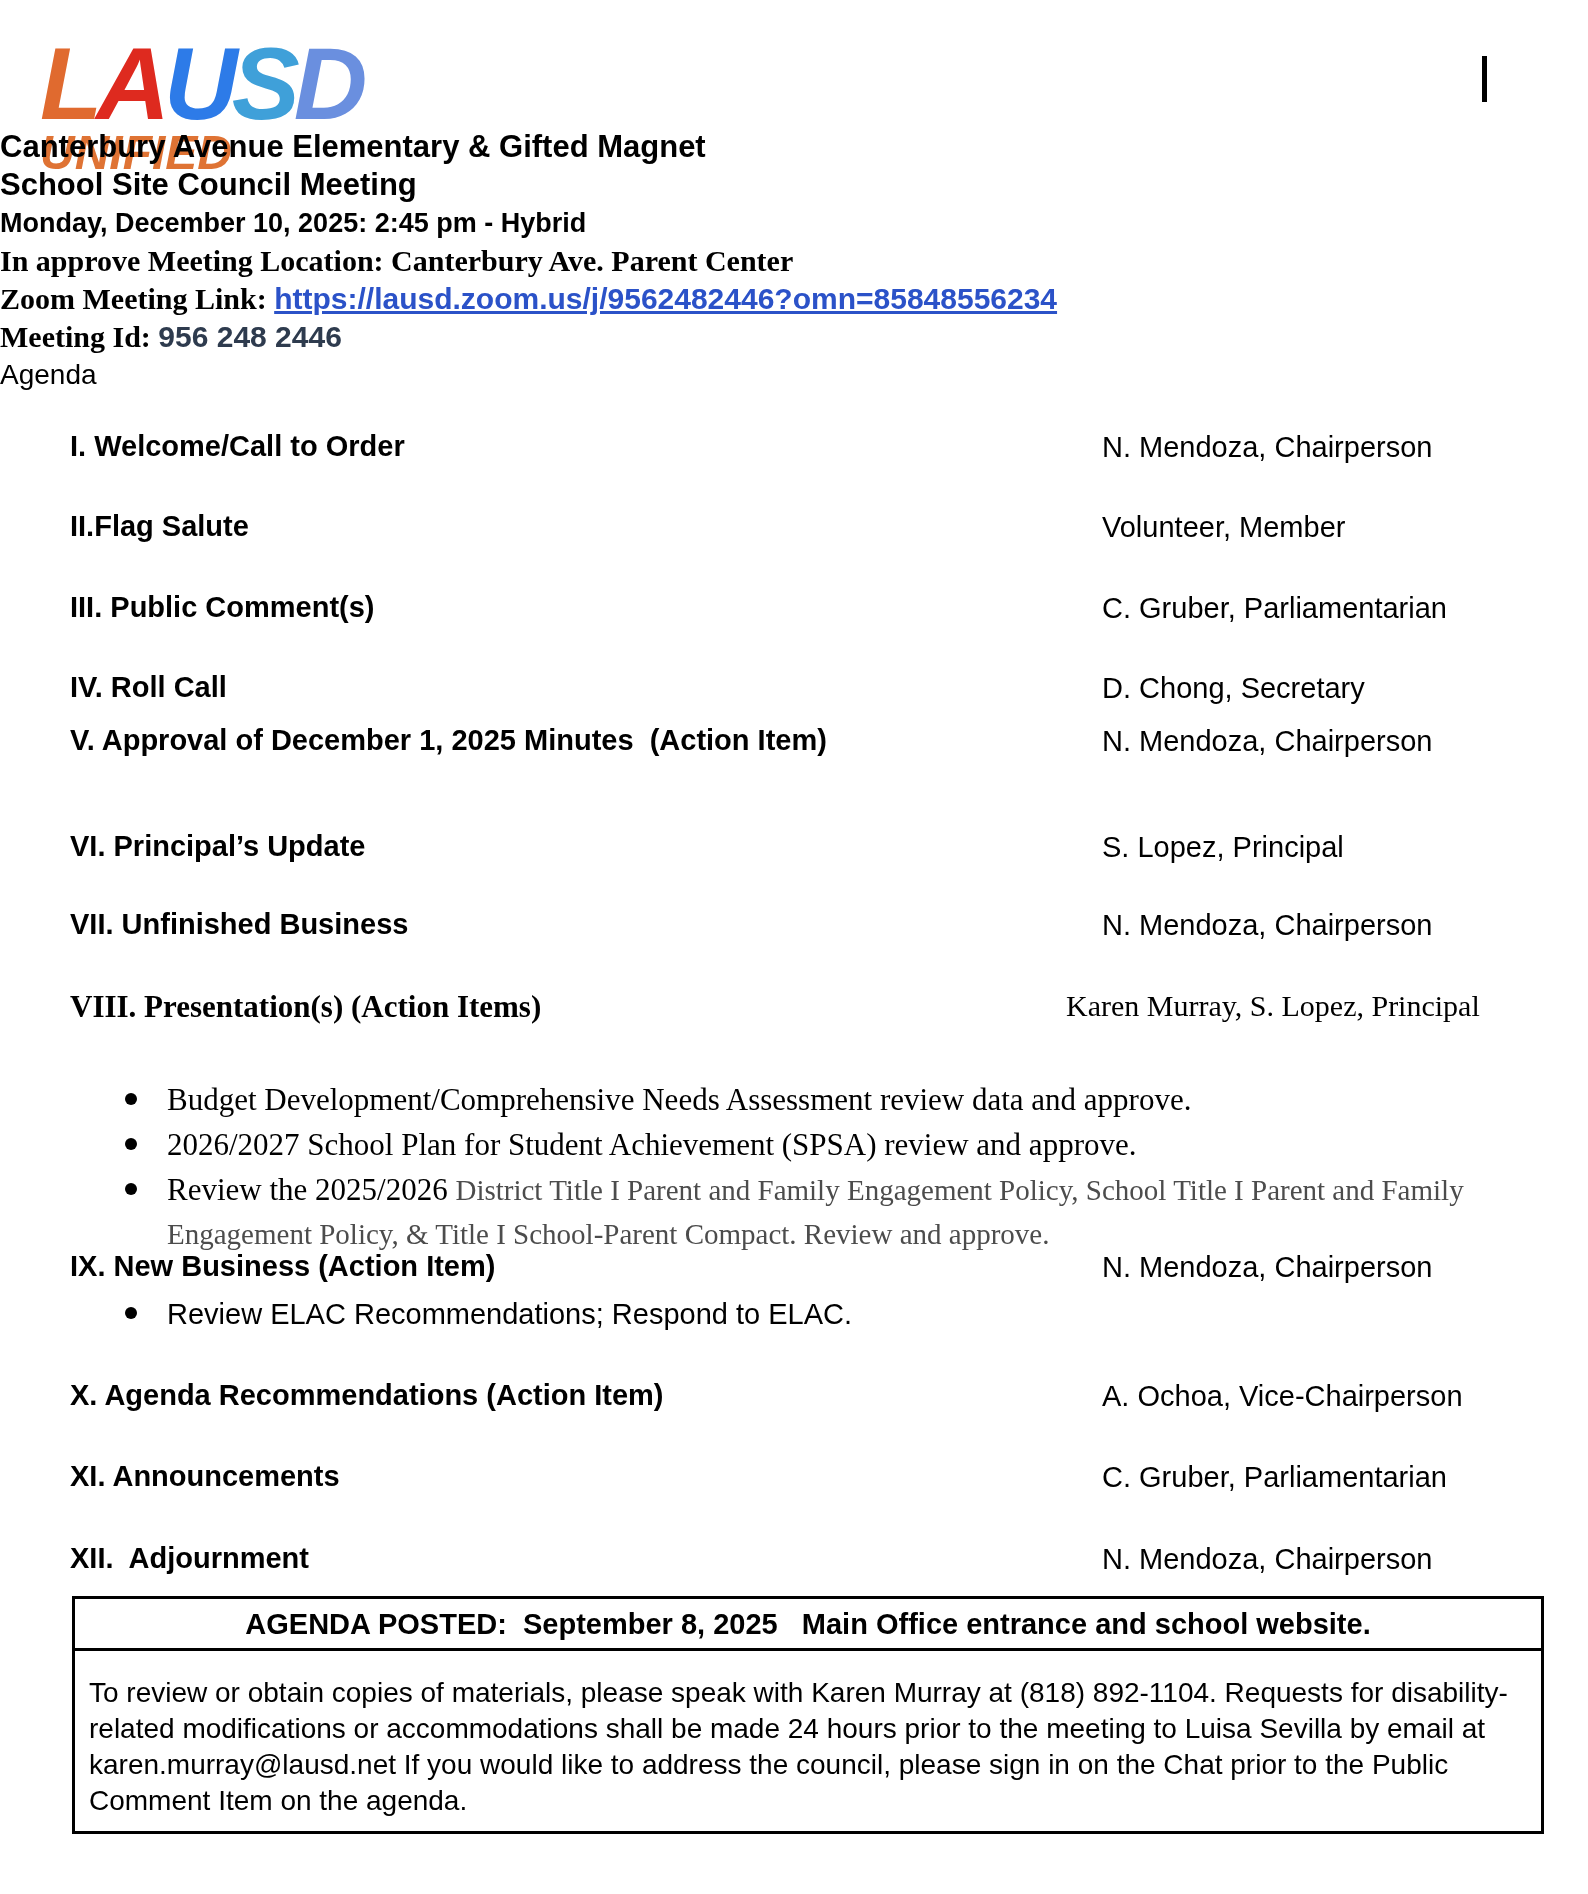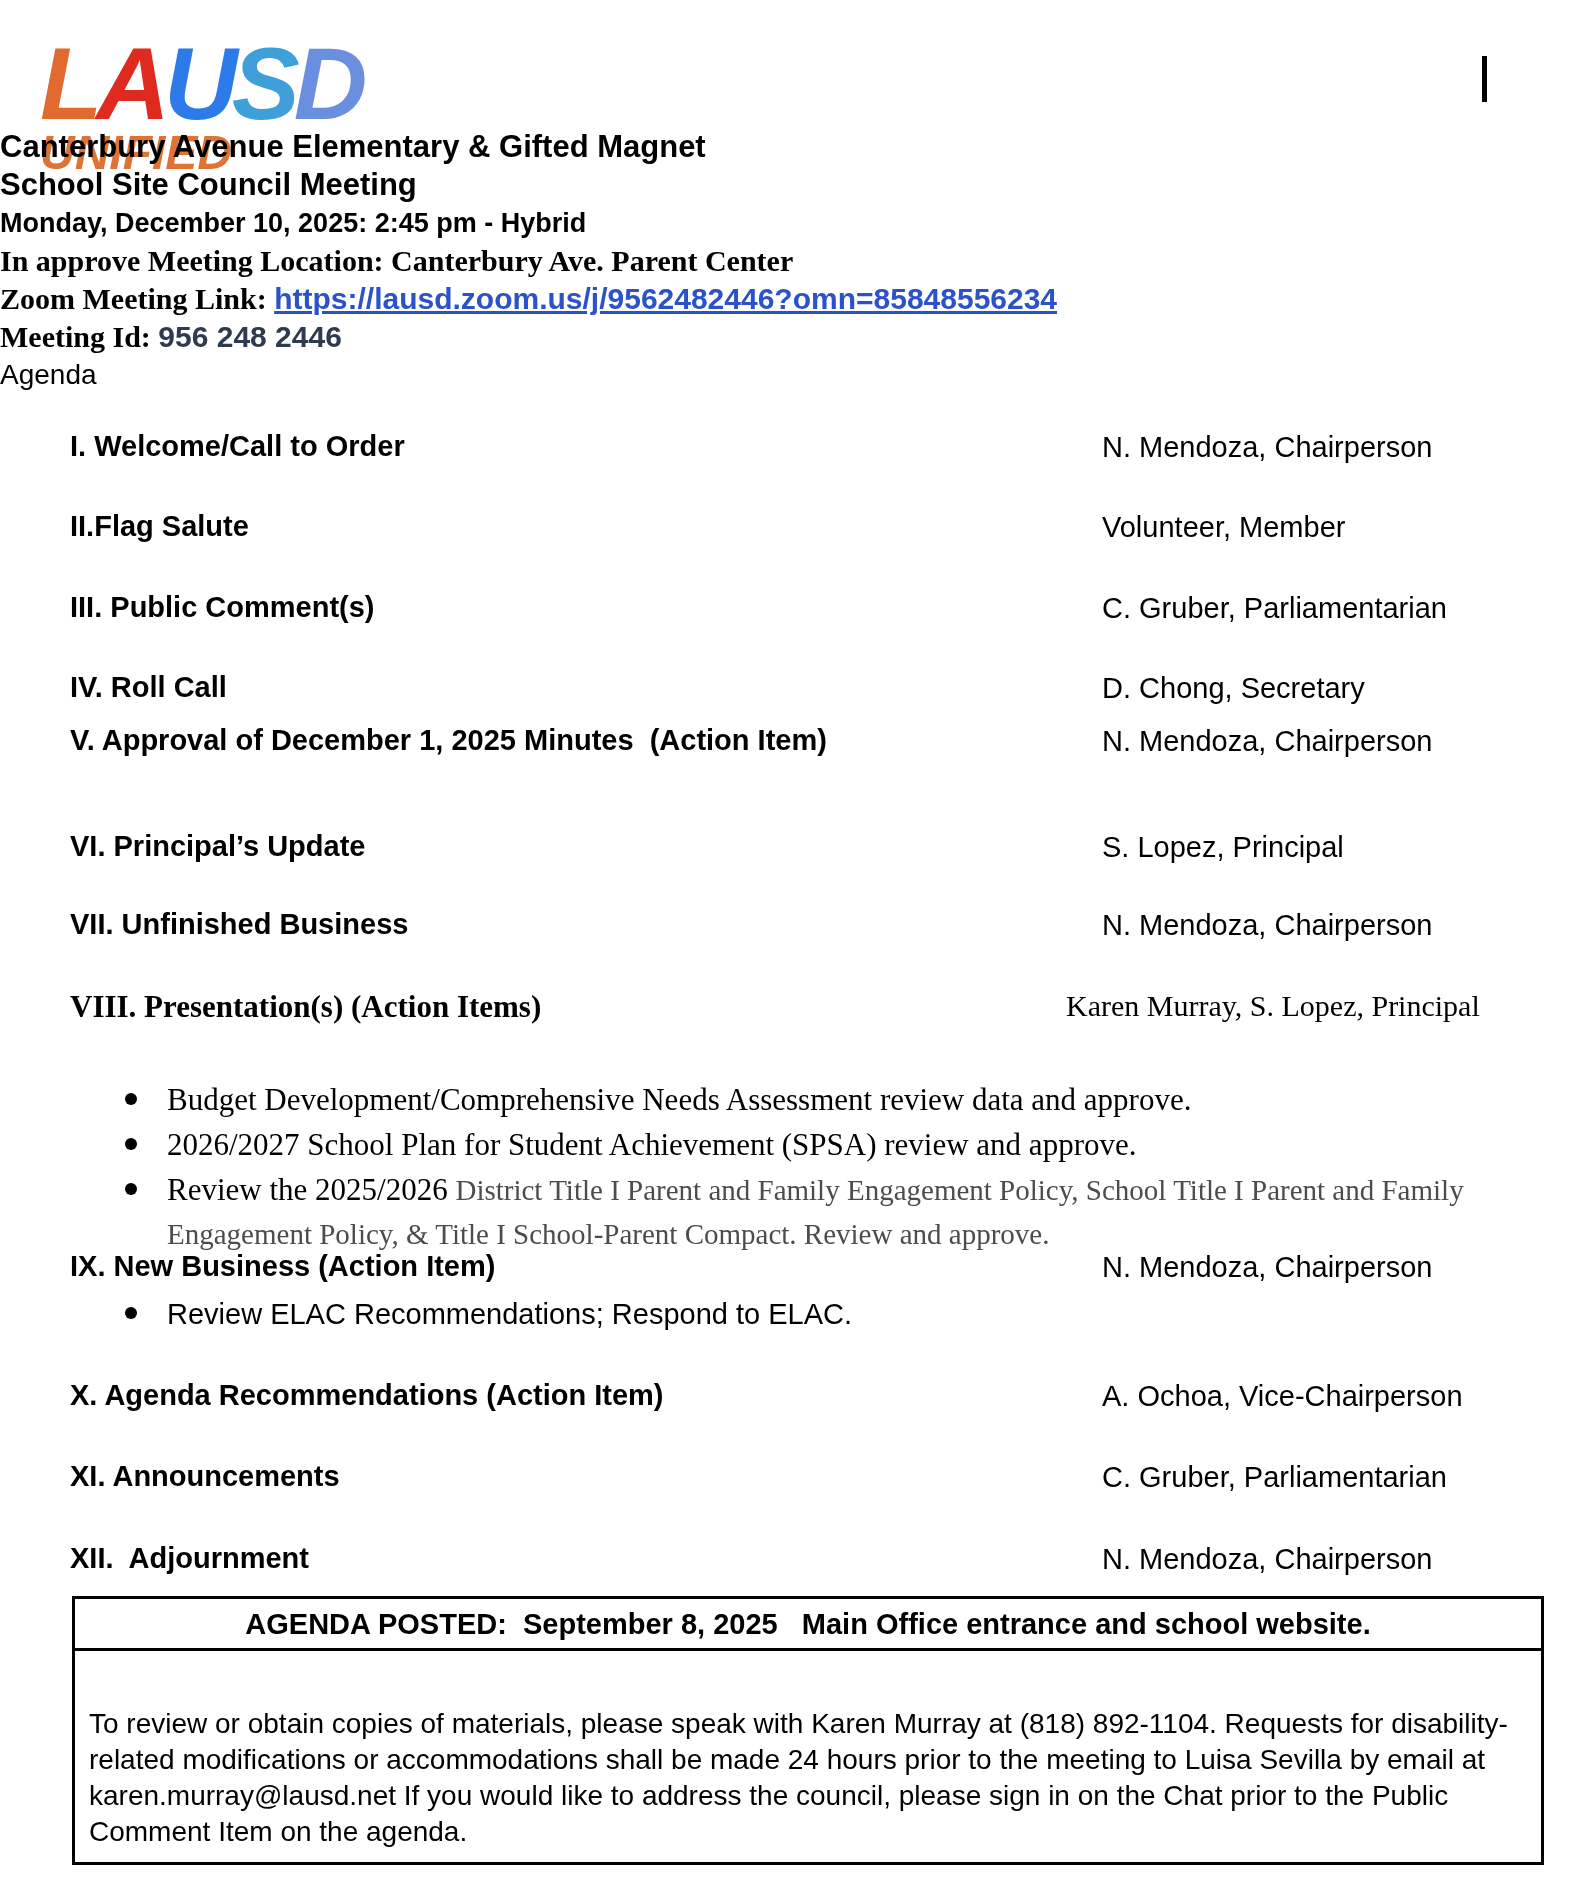--- a/index.html
+++ b/index.html
@@ -68,22 +68,22 @@
   .posted-box {
     position:absolute; left:72px; top:1596px; width:1472px;
     border:3px solid #000; box-sizing:border-box; background:#fff;
   }
   .pb-header {
     border-bottom:3px solid #000;
     text-align:center; font-weight:700; font-size:29px;
     padding:9px 10px 7px;
   }
   .pb-body {
-    padding:8px 16px 12px 14px;
-    font-size:28px; line-height:36px; font-weight:400;margin-top:47px;
+    padding:24px 16px 12px 14px;
+    font-size:28px; line-height:36px; font-weight:400;
   }
 </style>
 </head>
 <body>
 
 <div class="page">
 
   <div class="logo">
     <div class="logo-word">
       <span style="color:#E06A2F">L</span><span style="color:#DE2A1F">A</span><span style="color:#2D7BE8">U</span><span style="color:#3FA0D9">S</span><span style="color:#6A8FDF">D</span>

